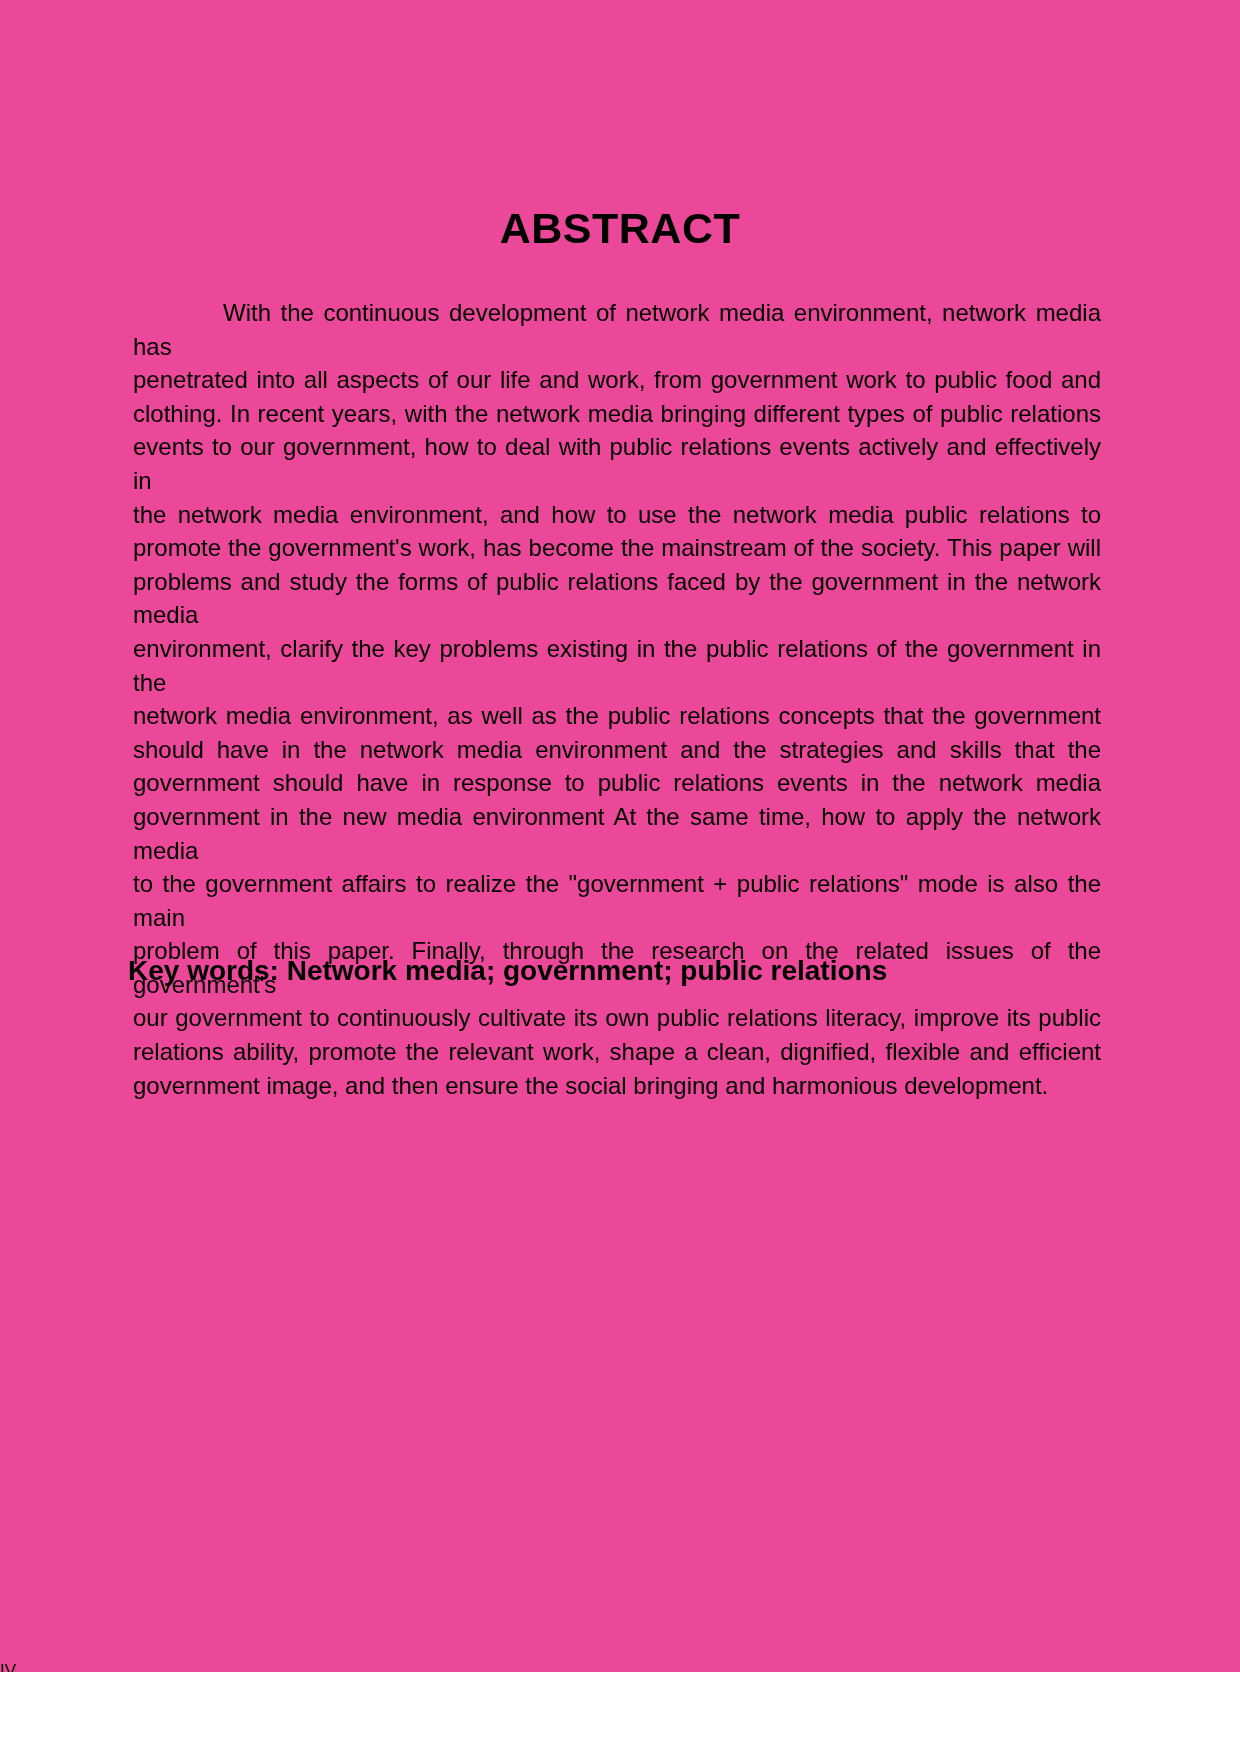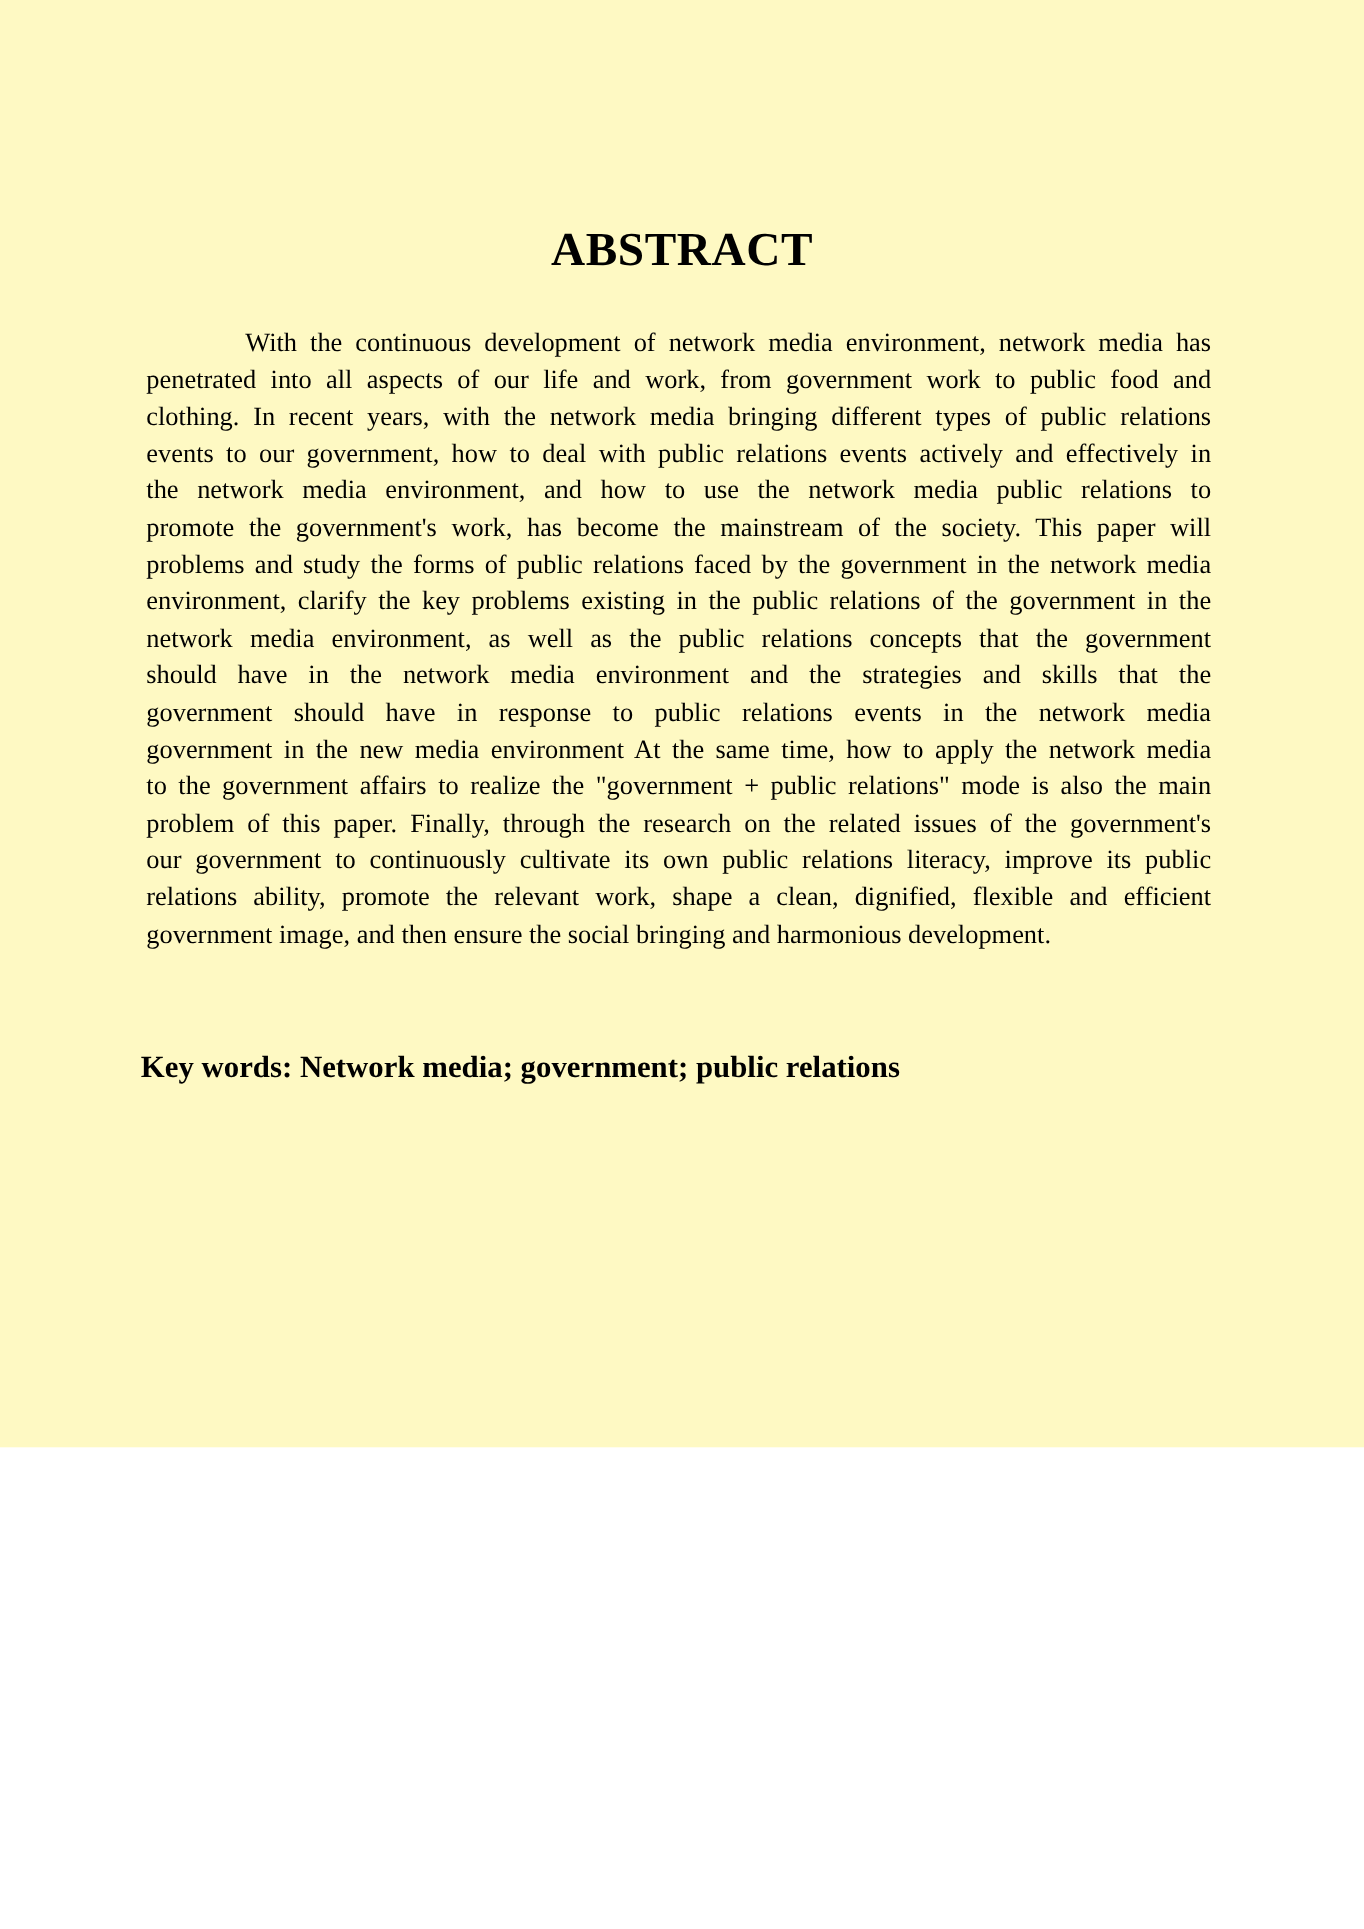--- a/index.html
+++ b/index.html
@@ -3,24 +3,24 @@
 <meta charset="utf-8">
 <style>
   html, body {
     margin: 0;
     padding: 0;
     background: #ffffff;
   }
   .page {
     position: relative;
     width: 1240px;
-    height: 1316px;
-    background: #fef9c3;
+    height: 1672px;
+    background: #ec4899;
     color: #000000;
-    font-family: Liberation Serif, serif;
+    font-family: Liberation Sans, sans-serif;
     overflow: hidden;
   }
   .title {
     position: absolute;
     top: 203px;
     left: 0;
     width: 1240px;
     margin: 0;
     text-align: center;
     font-size: 43px;
@@ -52,25 +52,25 @@
     top: 938px;
     left: 112px;
     width: 968px;
     margin: 16px;
     font-size: 28px;
     line-height: 33.6px;
     font-weight: bold;
   }
   .footer {
     position: absolute;
-    top: 1612px;
+    top: 1656px;
     left: 0;
     width: 962px;
-    text-align: right;
-    font-size: 32px;
+    text-align: left;
+    font-size: 17px;
     line-height: 30px;
   }
 </style>
 </head>
 <body>
 
 <div class="page">
   <h1 class="title">ABSTRACT</h1>
 
   <div class="abstract-body" id="abstract-body">

